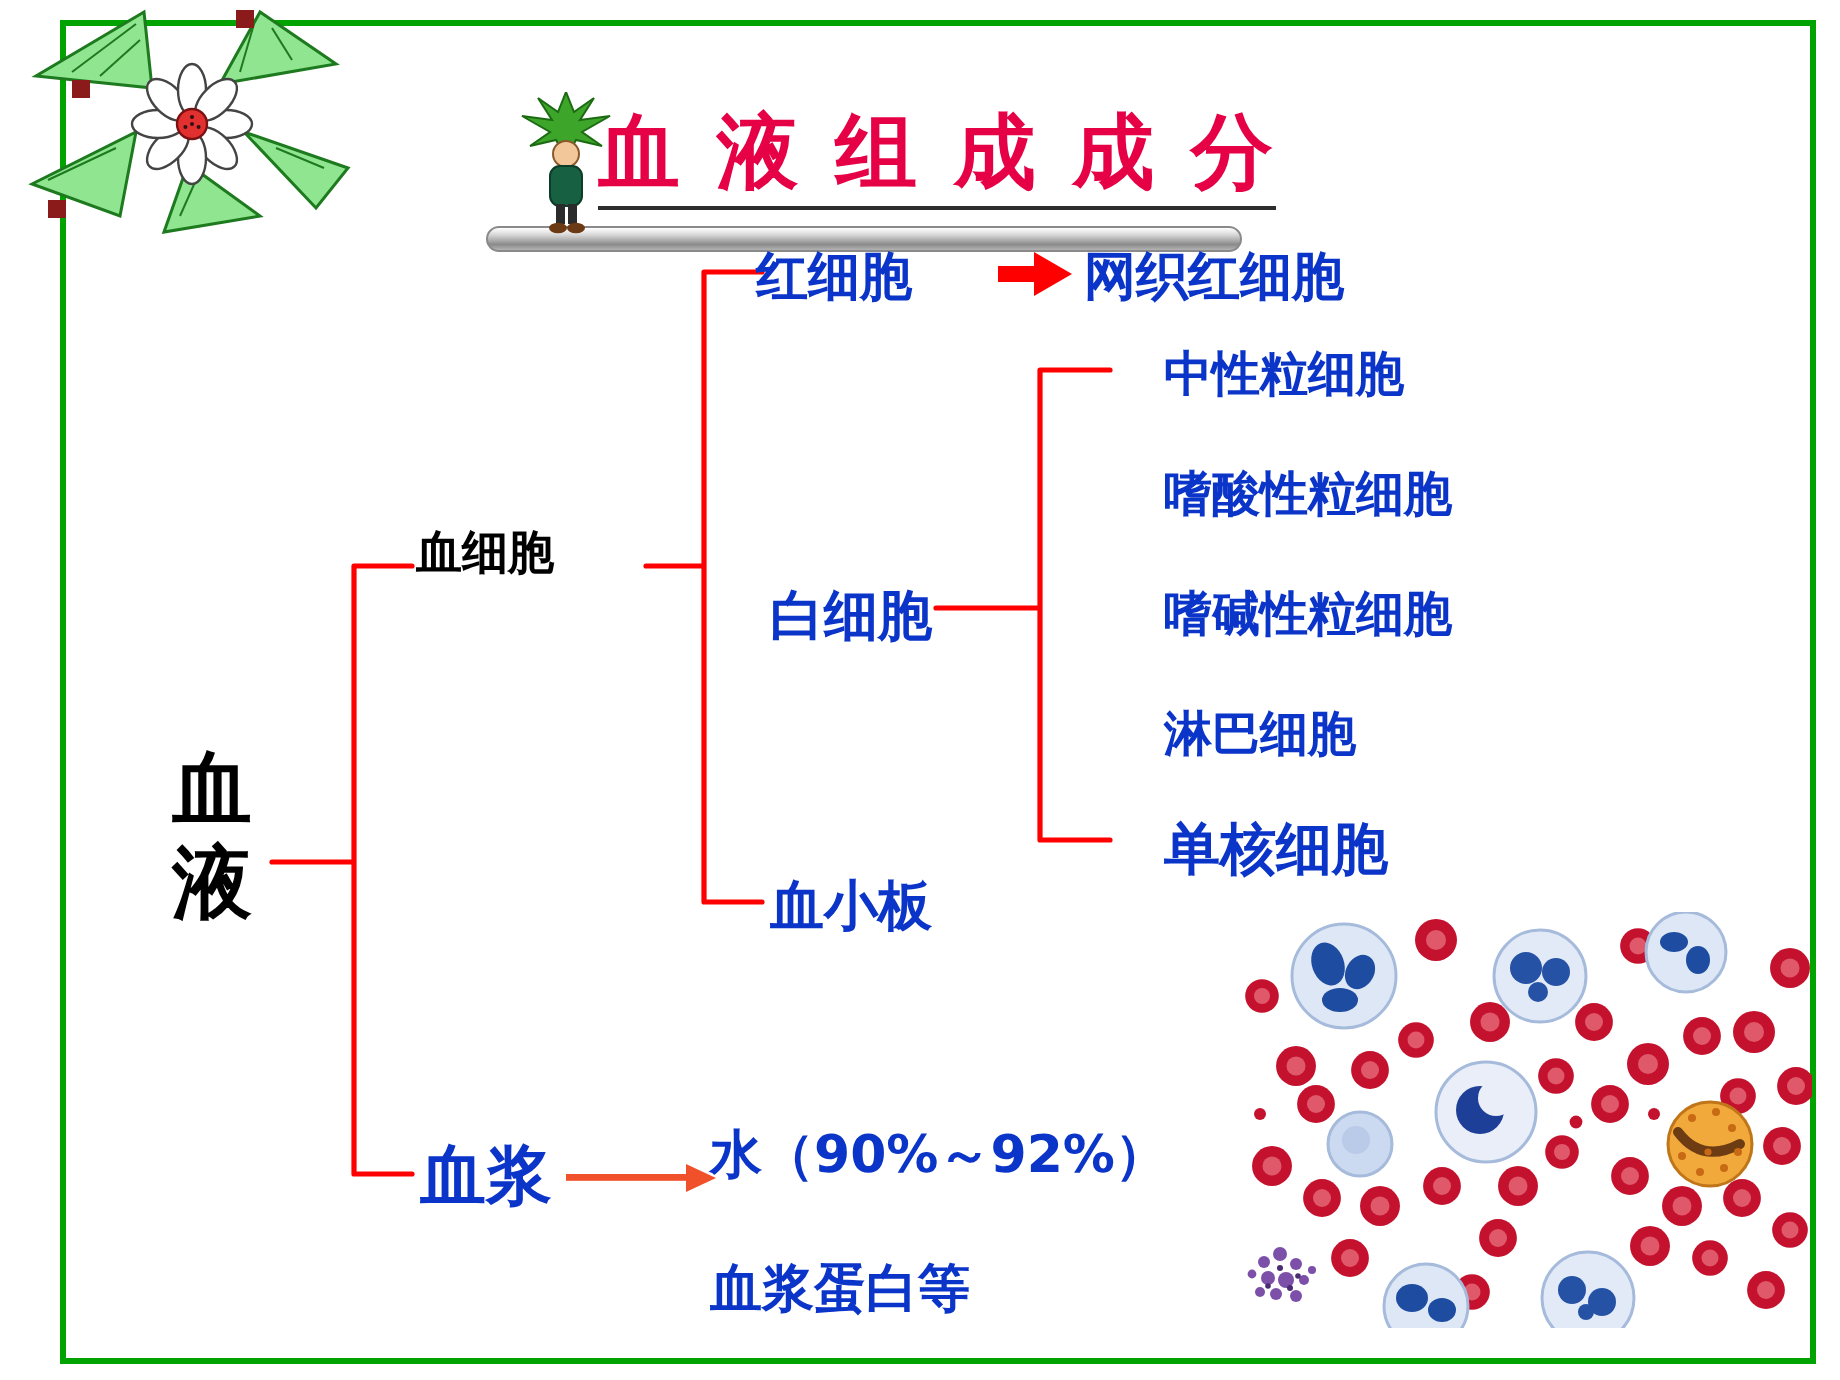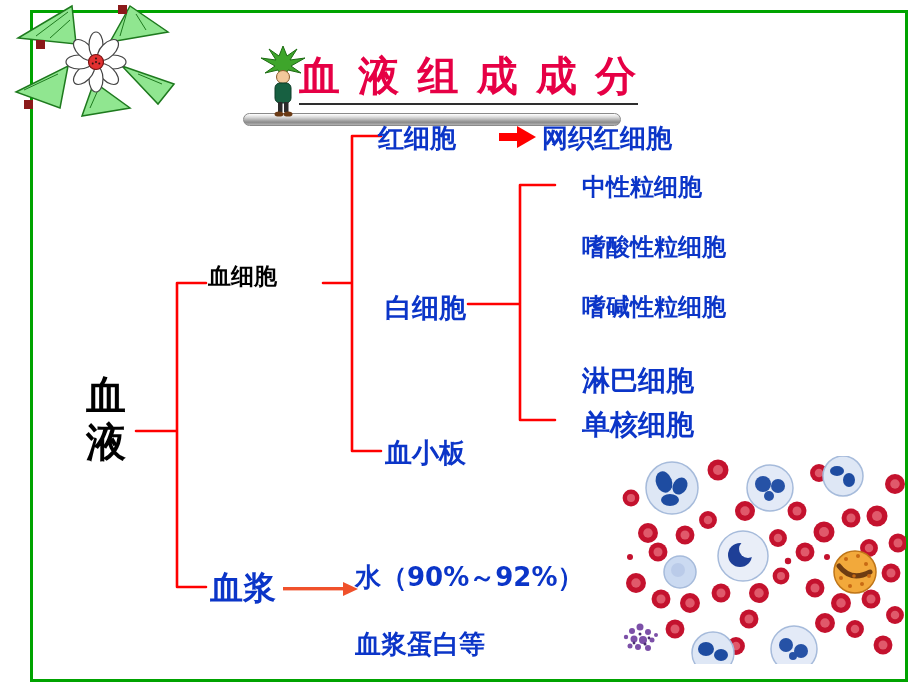--- a/index.html
+++ b/index.html
@@ -110,21 +110,21 @@
 
   <div class="node" style="left:542px;top:121px;font-size:26px;">网织红细胞</div>
 
   <div class="node" style="left:385px;top:290px;font-size:27px;">白细胞</div>
 
   <div class="node" style="left:385px;top:435px;font-size:27px;">血小板</div>
 
   <div class="node" style="left:582px;top:171px;font-size:24px;">中性粒细胞</div>
   <div class="node" style="left:582px;top:231px;font-size:24px;">嗜酸性粒细胞</div>
   <div class="node" style="left:582px;top:291px;font-size:24px;">嗜碱性粒细胞</div>
-  <div class="node" style="left:582px;top:362px;font-size:28px;text-align:center;">淋巴细胞</div>
+  <div class="node" style="left:582px;top:351px;font-size:24px;text-align:center;">淋巴细胞</div>
   <div class="node" style="left:582px;top:406px;font-size:28px;">单核细胞</div>
 
   <div class="node" style="left:210px;top:566px;font-size:33px;">血浆</div>
 
   <div class="node" style="left:355px;top:560px;font-size:26px;">水（90%～92%）</div>
   <div class="node" style="left:355px;top:627px;font-size:26px;">血浆蛋白等</div>
 
   <svg class="abs" style="left:618px;top:456px;" width="288" height="208" viewBox="0 0 288 208">
     <defs>
       <g id="rbc">

